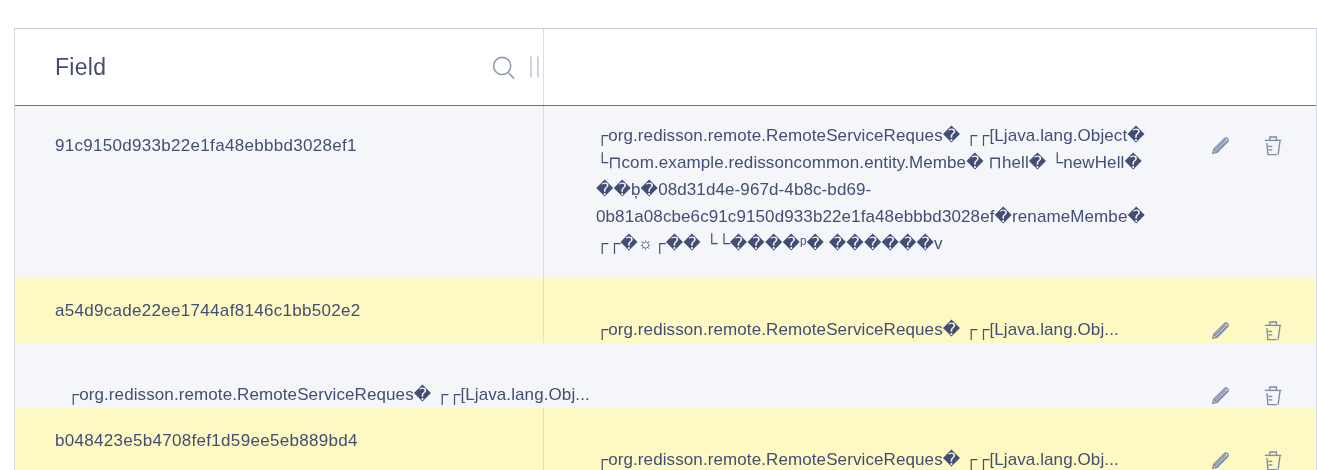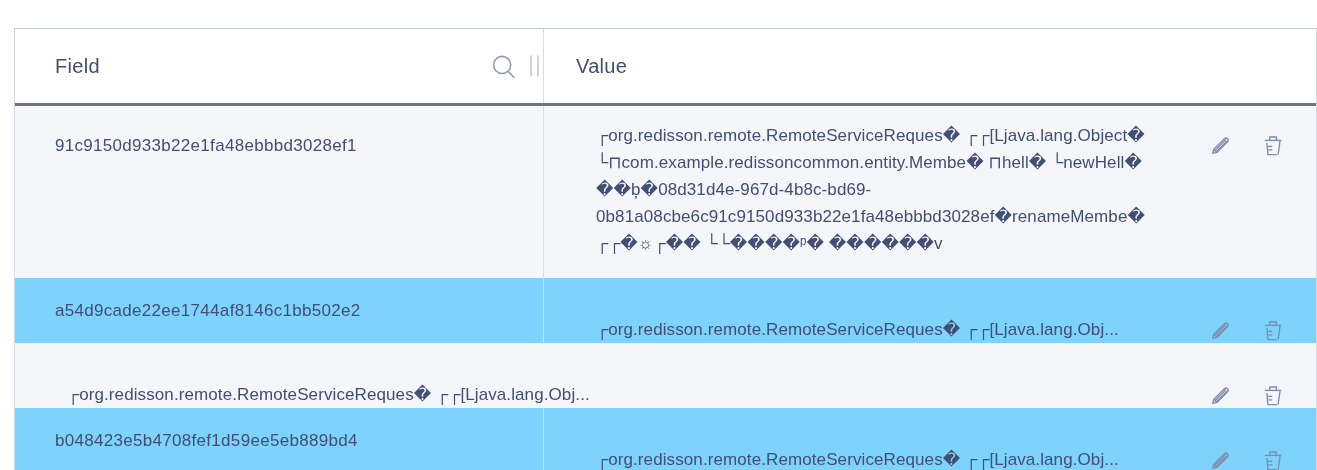--- a/index.html
+++ b/index.html
@@ -17,23 +17,23 @@
     width: 1303px; height: 460px;
     border-top: 1px solid #c3cad8;
     border-left: 1px solid #d4d9e2;
     border-right: 1px solid #d4d9e2;
     background: #ffffff;
   }
   
   .thead {
     display: flex;
     height: 77px;
-    border-bottom: 3px solid #737373;
+    border-bottom: 1px solid #737373;
     background: #ffffff;
-    font-size: 20px;
+    font-size: 23px;
     letter-spacing: 0.3px;
   }
   .th-field {
     width: 529px;
     height: 100%;
     display: flex;
     align-items: center;
     padding-left: 40px;
     border-right: 1px solid #d9dce3;
     position: relative;
@@ -59,21 +59,21 @@
     transform: translateY(-50%);
     display: flex; gap: 5px;
     cursor: col-resize;
   }
   .resize-handle i {
     display: block;
     width: 2px; height: 21px;
     background: #cdd2dd;
   }
   
-  .row { display: flex; background: #7dd3fc; }
+  .row { display: flex; background: #fef9c3; }
   .row.odd { background: #f5f6f9; }
   .row-tall { height: 172px; }
   .row-s { height: 65px; }
   .field-cell {
     width: 529px;
     padding: 0 20px 0 40px;
     border-right: 1px solid #d9dce3;
     display: flex;
     align-items: center;
     font-size: 17px;
@@ -132,23 +132,20 @@
         <svg viewBox="0 0 24 24" width="27" height="27" fill="none" stroke="currentColor" stroke-width="1.4">
           <circle cx="10.8" cy="10.6" r="7.6"></circle>
           <path d="M16.1 16.4 L21.2 21.6" stroke-linecap="round"></path>
         </svg>
       </button>
       <span class="resize-handle">
           <i></i>
           <i></i>
         </span>
     </div>
-    <div class="th-value">
-      <span>Value</span>
-    </div>
   </div>
 
   <div class="row odd row-tall">
     <div class="field-cell">
       <span>91c9150d933b22e1fa48ebbbd3028ef1</span>
     </div>
     <div class="value-cell">
       <span class="value-text">┌org.redisson.remote.RemoteServiceReques� ┌┌[Ljava.lang.Object� └⊓com.example.redissoncommon.entity.Membe� ⊓hell� └newHell� ��b̦�08d31d4e-967d-4b8c-bd69-0b81a08cbe6c91c9150d933b22e1fa48ebbbd3028ef�renameMembe� ┌┌�☼┌�� └└����ᵖ� ������v</span>
       <span class="actions">
         <button class="icon-btn">

